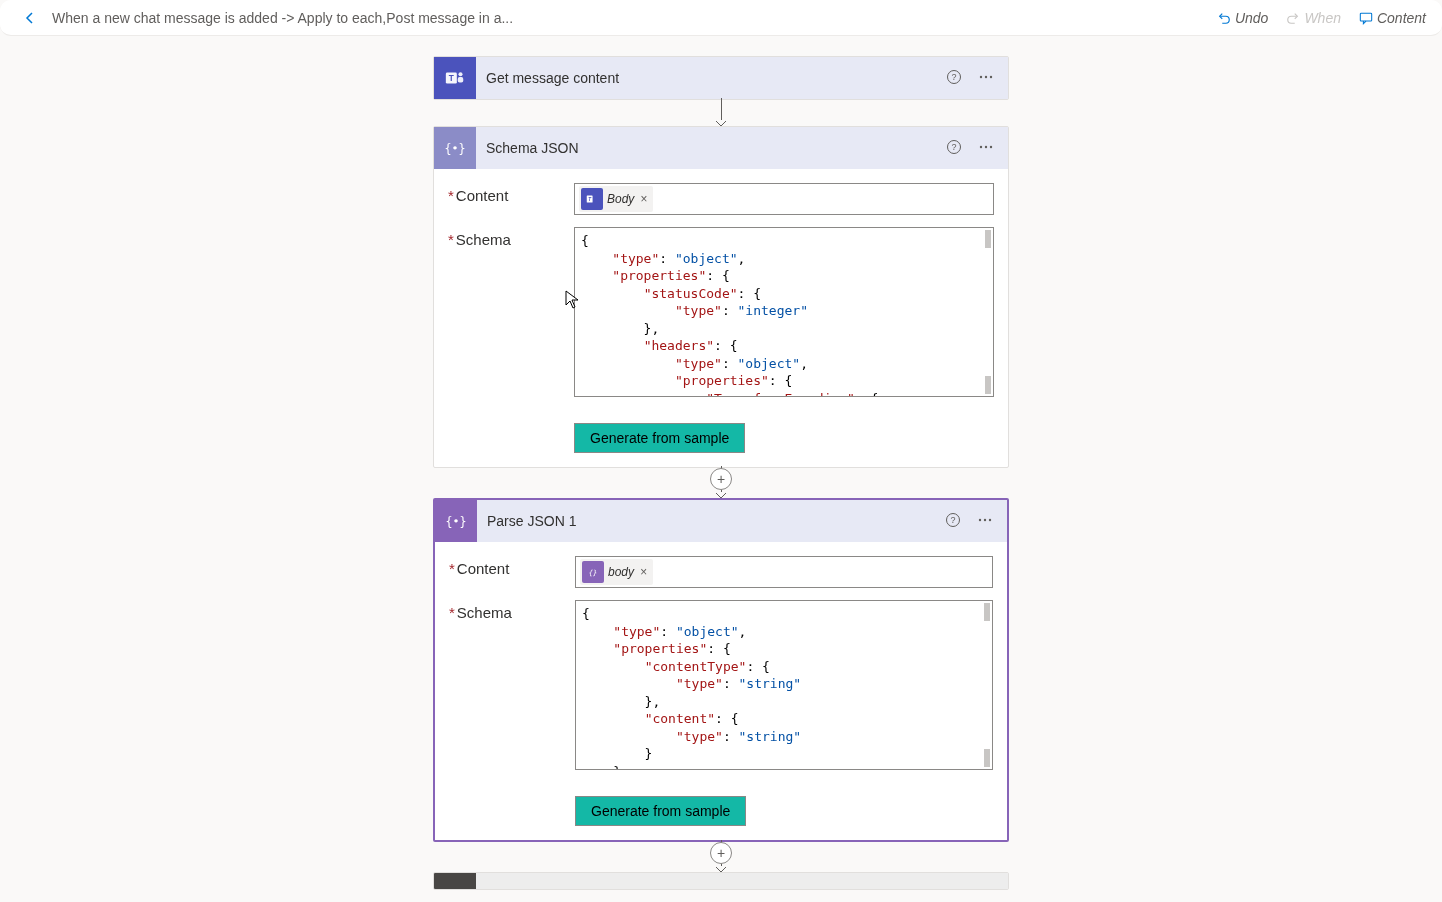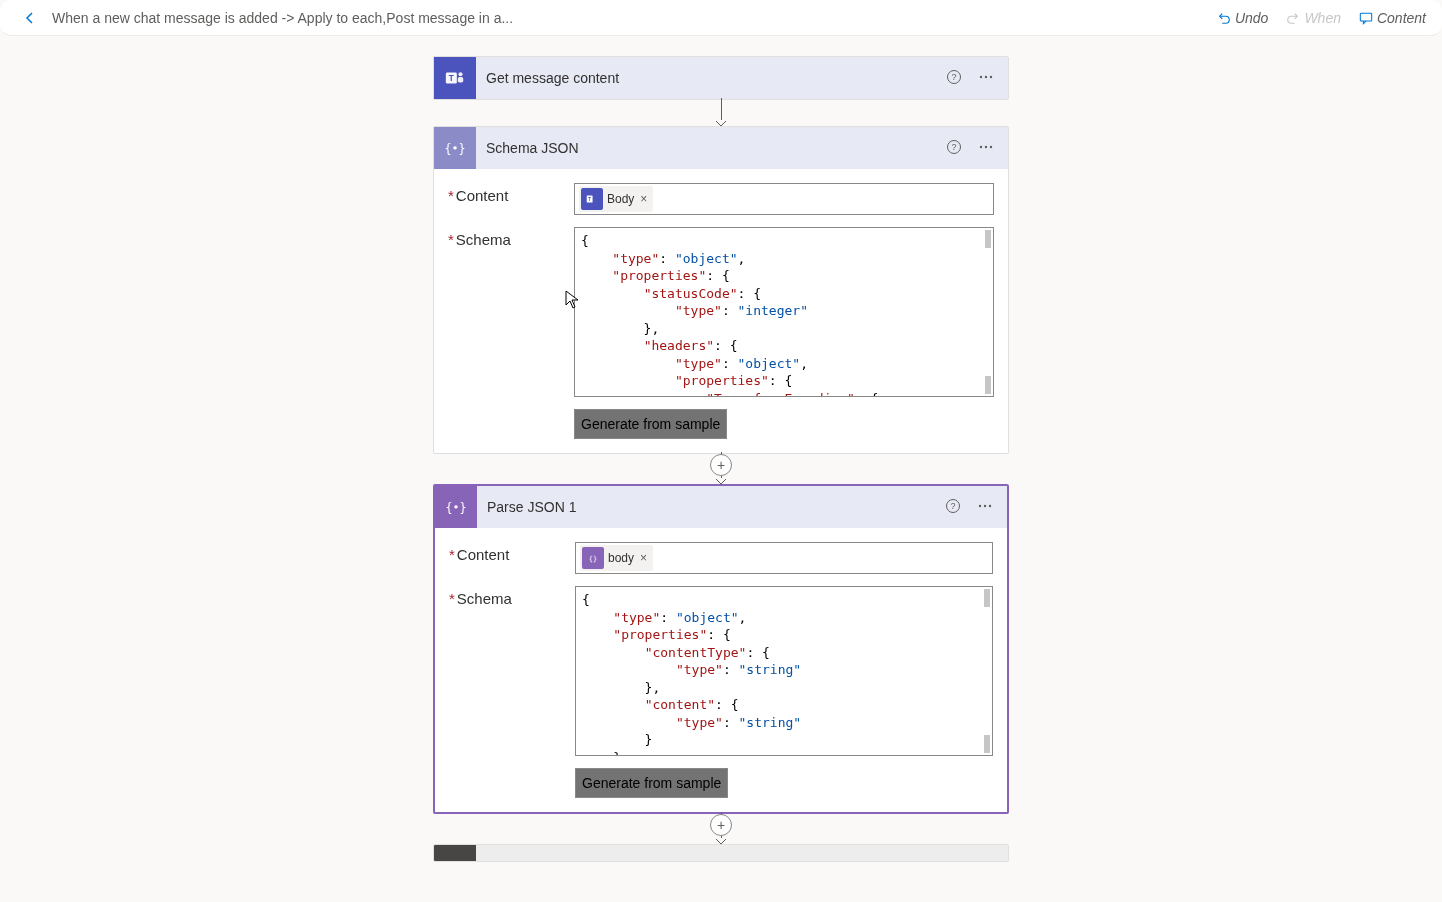--- a/index.html
+++ b/index.html
@@ -55,21 +55,21 @@
 }
 .card-title { padding-left:10px; font-size:14px; }
 .card-actions { margin-left:auto; display:flex; gap:16px; padding-right:14px; color:#605e5c; }
 .card-body { padding:14px; }
 .field-row { display:flex; gap:12px; margin-bottom:12px; align-items:flex-start;}
 .field-label { width:114px; font-size:15px; padding-top:4px;}
 .field-label .req { color:#a4262c; margin-right:2px;}
 .field-input {
   flex:1; border:1px solid #8a8886; min-height:30px;
   display:flex; align-items:center; padding:2px 4px;
-  gap:4px; flex-wrap:wrap;
+  gap:4px; flex-wrap:wrap;font-style:italic;
 }
 .token {
   display:inline-flex; align-items:center; gap:4px;
   background:#f3f2f1; border-radius:2px; padding:2px 6px 2px 2px;
   font-size:12px;
 }
 .token .t-icon {
   width:22px; height:22px; border-radius:2px; display:flex;align-items:center;justify-content:center;color:#fff;
 }
 .token .t-icon.teams { background:#4b53bc;}
@@ -79,22 +79,22 @@
   flex:1; border:1px solid #8a8886; height:170px;
   font-family: Consolas, monospace; font-size:13px;
   padding:4px 6px; overflow:auto; position:relative;
   line-height:1.35;
 }
 .schema-box .scrollbar-thumb {
   position:absolute; right:2px; top:2px; width:6px; height:18px; background:#c8c6c4;
 }
 .schema-box .scrollbar-thumb.bottom { top:auto; bottom:2px;}
 .gen-btn {
-  display:inline-block; padding:6px 6px; border:1px solid #8a8886;
-  background:#737373; font-size:14px; cursor:pointer; margin-left:126px;
+  display:inline-block; padding:6px 15px; border:1px solid #8a8886;
+  background:#14b8a6; font-size:14px; cursor:pointer; margin-left:126px;margin-top:14px;
 }
 .arrow-down { display:flex; flex-direction:column; align-items:center; margin:-2px 0; }
 .arrow-stem { width:1px; height:22px; background:#605e5c;}
 .plus-circle {
   width:22px; height:22px; border-radius:50%; border:1px solid #8a8886;
   background:#fff; display:flex;align-items:center;justify-content:center;
   color:#605e5c; font-size:14px; margin:-6px 0 -6px 0; z-index:1;
 }
 
 .k { color:#a31515;}

